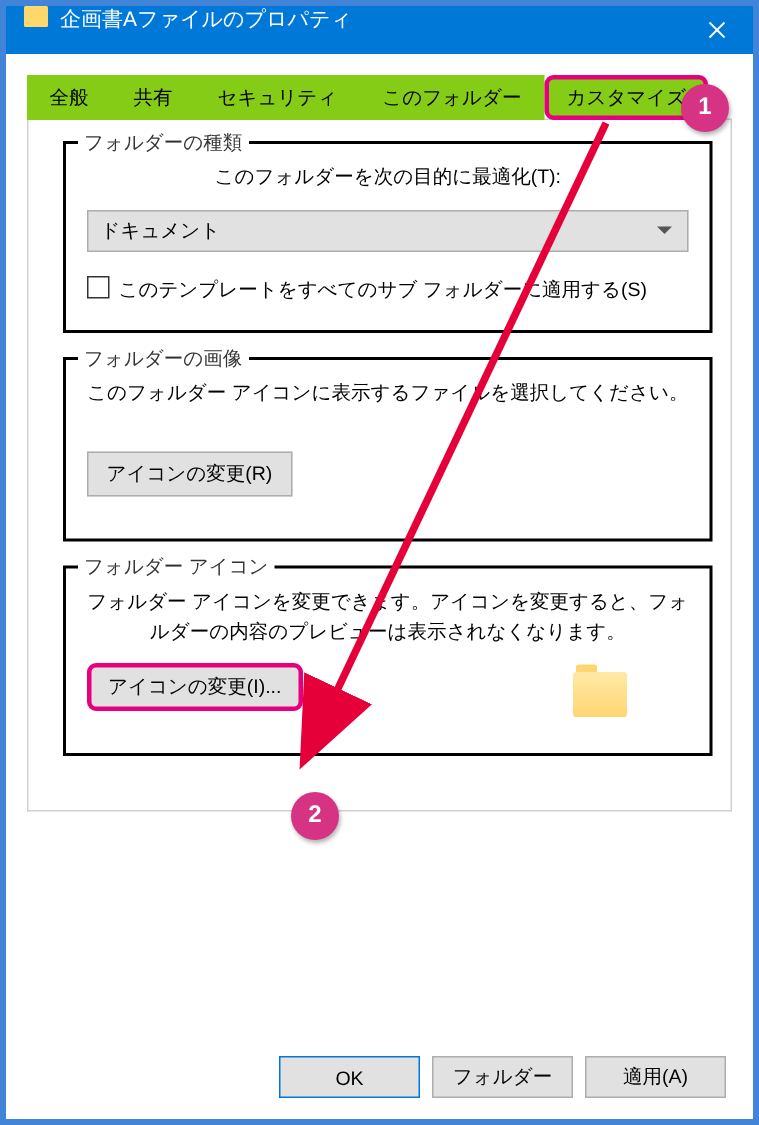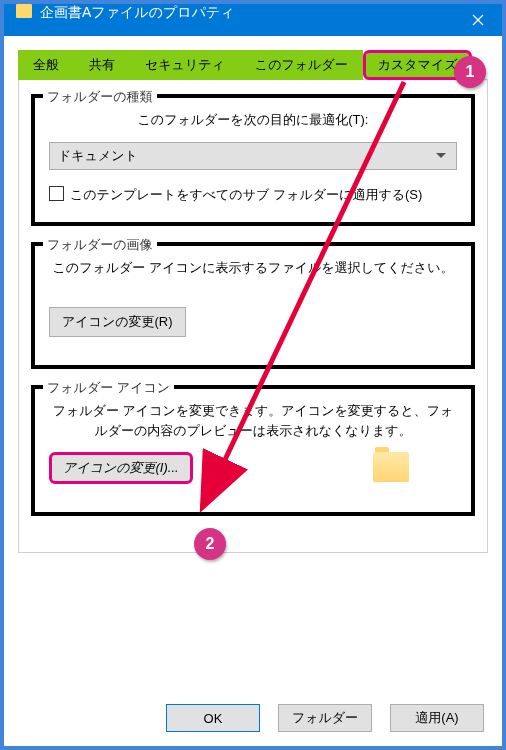--- a/index.html
+++ b/index.html
@@ -86,24 +86,25 @@
       border: 3px solid #e6007e;
       border-radius: 6px;
       padding: 3px 12px;
     }
     .tab-panel {
       border: 1px solid #d0d0d0;
       border-top: none;
       padding: 14px 12px 20px 12px;
     }
     .group {
-      border: 4px solid #000000;
+      border: 2px solid #000000;
       padding: 12px 14px 18px 14px;
       margin-bottom: 16px;
       position: relative;
+      margin-left: 11px;
     }
     .group-title {
       position: absolute;
       top: -10px;
       left: 8px;
       background: #fff;
       padding: 0 4px;
       font-size: 13px;
       color: #333;
     }
@@ -157,22 +158,22 @@
       cursor: pointer;
       margin-bottom: 10px;
     }
     .btn.highlighted {
       border: 3px solid #e6007e;
       border-radius: 6px;
       padding: 4px 11px;
     }
     .icon-row {
       display: flex;
+      align-items: center;
       gap: 20px;
-      font-style: italic;
     }
     .folder-preview {
       width: 36px;
       height: 30px;
       background: linear-gradient(#ffe9a8, #ffd572);
       border-radius: 2px;
       position: relative;
       margin-left: 160px;
     }
     .folder-preview::before {
@@ -183,21 +184,21 @@
       width: 14px;
       height: 5px;
       background: #ffd572;
       border-radius: 2px 2px 0 0;
     }
     .bottom-buttons {
       position: absolute;
       bottom: 14px;
       right: 18px;
       display: flex;
-      gap: 18px;
+      gap: 8px;
     }
     .bottom-btn {
       width: 94px;
       height: 28px;
       border: 1px solid #adadad;
       background: #e1e1e1;
       font-size: 13px;
       cursor: pointer;
       display: flex;
       align-items: center;

